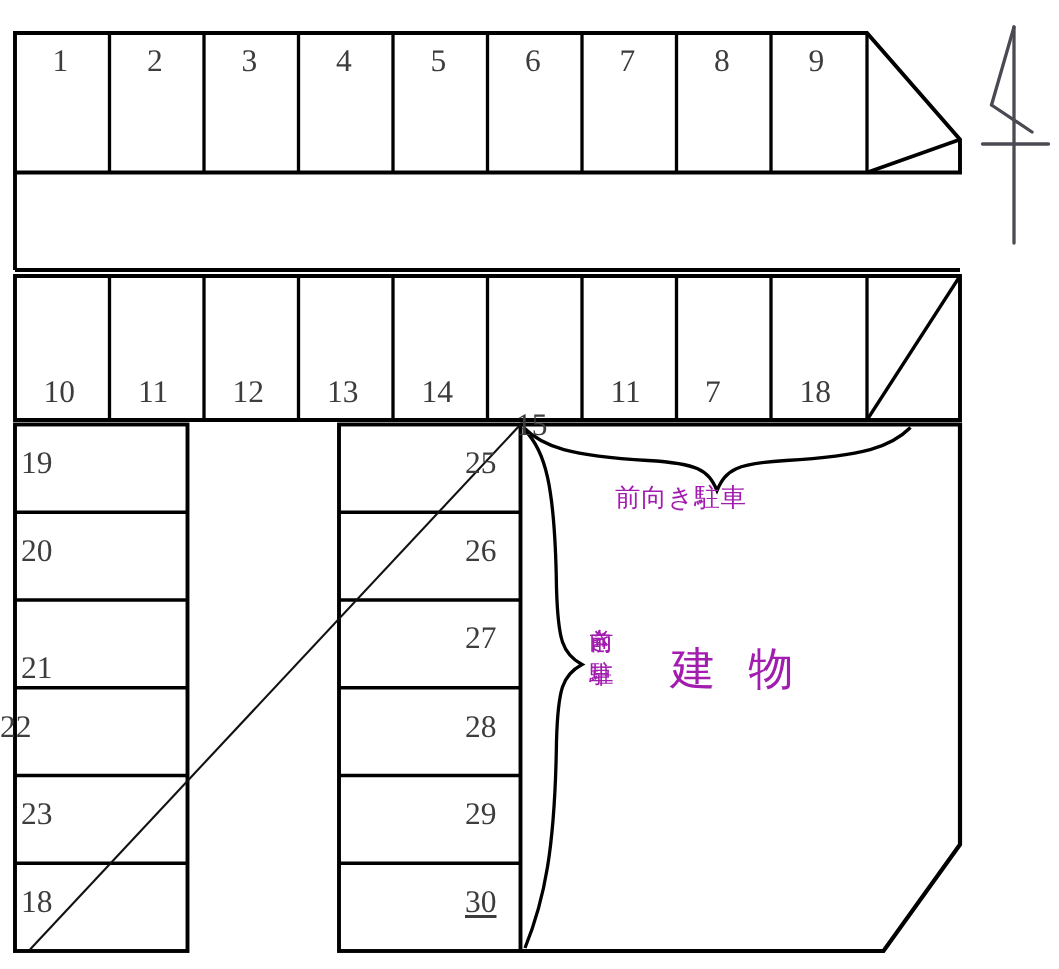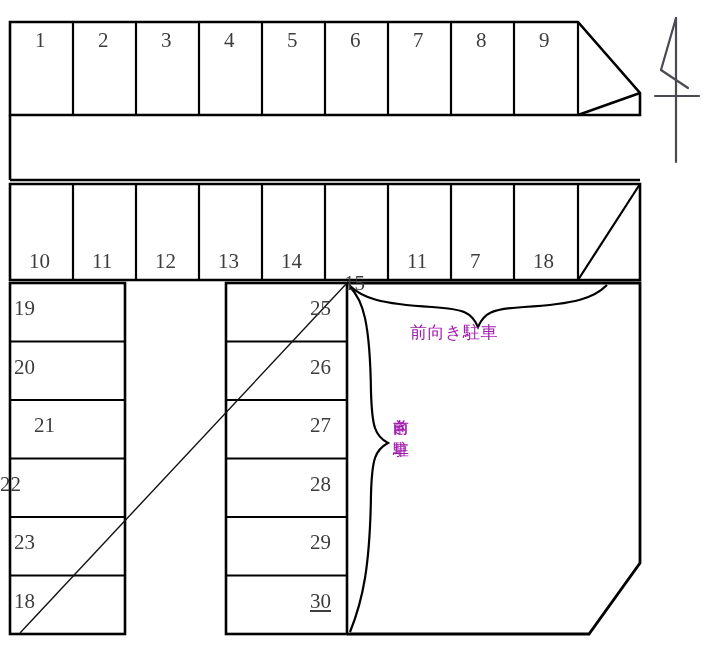--- a/index.html
+++ b/index.html
@@ -174,30 +174,31 @@
   <div class="stall-num" style="left:155px; top:251px;">12</div>
   <div class="stall-num" style="left:218px; top:251px;">13</div>
   <div class="stall-num" style="left:281px; top:251px;">14</div>
   <div class="stall-num" style="left:344px; top:251px;margin-top:22px;">15</div>
   <div class="stall-num" style="left:407px; top:251px;">11</div>
   <div class="stall-num" style="left:470px; top:251px;">7</div>
   <div class="stall-num" style="left:533px; top:251px;">18</div>
 
   <div class="stall-num" style="left:14px; top:298px;">19</div>
   <div class="stall-num" style="left:14px; top:357px;">20</div>
-  <div class="stall-num" style="left:14px; top:415px;margin-left:20px;">21</div>
+  <div class="stall-num" style="left:14px; top:435px;">21</div>
   <div class="stall-num" style="left:0; top:474px;">22</div>
   <div class="stall-num" style="left:14px; top:532px;">23</div>
   <div class="stall-num" style="left:14px; top:591px;">18</div>
 
   <div class="stall-num" style="left:310px; top:298px;">25</div>
   <div class="stall-num" style="left:310px; top:357px;">26</div>
   <div class="stall-num" style="left:310px; top:415px;text-align:center;">27</div>
   <div class="stall-num" style="left:310px; top:474px;">28</div>
   <div class="stall-num" style="left:310px; top:532px;">29</div>
   <div class="stall-num" style="left:310px; top:591px;text-decoration:underline;">30</div>
 
   <div class="jp" id="label-maemuki-h" style="left:410px; top:324px;">前向き駐車</div>
 
   <div class="jp" id="label-maemuki-v" style="left:393px; top:406px;">前向き駐車</div>
 
+  <div class="jp" id="label-tatemono" style="left:447px; top:432px;">建物</div>
 
 </div>
 
 </body></html>

